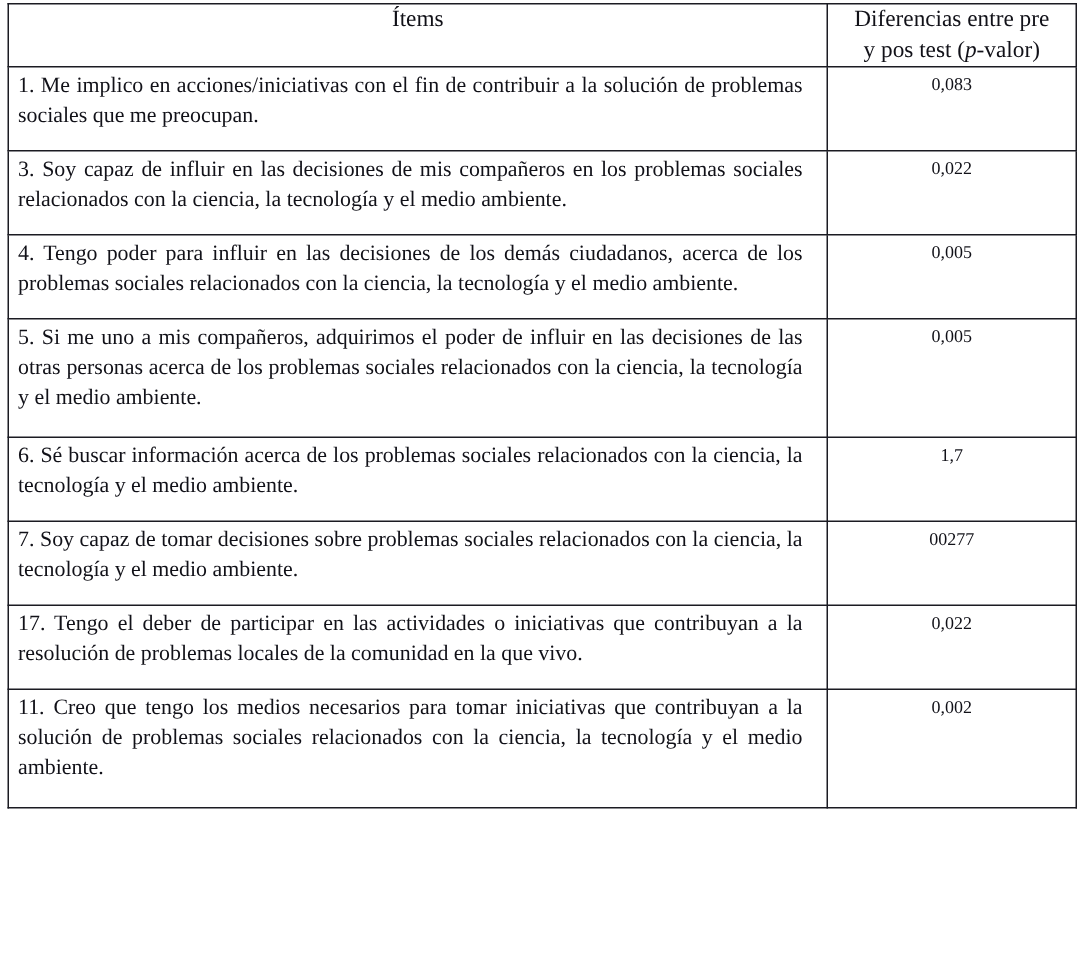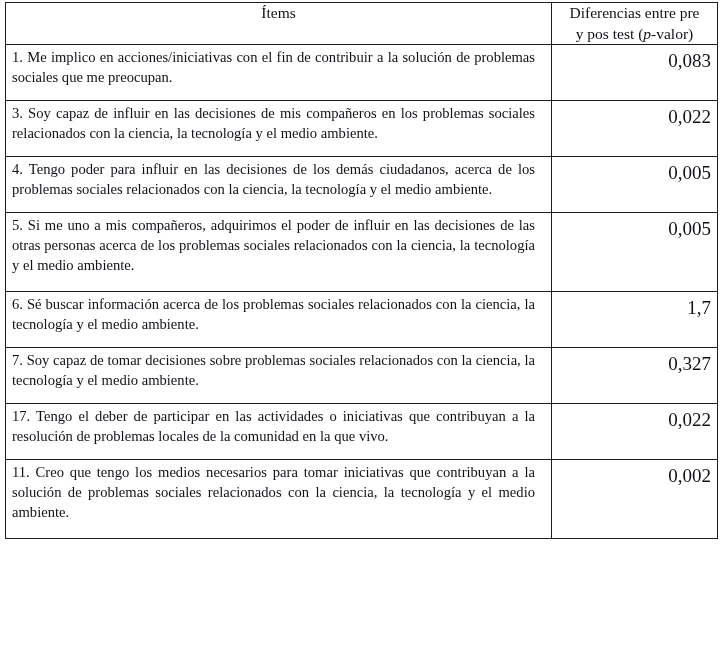--- a/index.html
+++ b/index.html
@@ -68,22 +68,22 @@
     line-height: 1.36;
     padding: 3px 16px 4px 6px;
   }
   tbody td.item-cell p {
     margin: 0;
     text-align: justify;
     text-align-last: left;
   }
 
   tbody td.pval-cell {
-    text-align: right;
-    font-size: 19px;
+    text-align: center;
+    font-size: 12px;
     line-height: 1.36;
     padding: 3px 6px 4px 6px;
   }
 
   
   tr.r-2line td { height: 48px; }
   tr.r-3line td { height: 71px; }
 </style>
 </head>
 <body>
@@ -138,21 +138,21 @@
         <td class="item-cell">
           <p>6. Sé buscar información acerca de los problemas sociales relacionados con la ciencia, la tecnología y el medio ambiente.</p>
         </td>
         <td class="pval-cell">1,7</td>
       </tr>
 
       <tr class="r-2line">
         <td class="item-cell">
           <p>7. Soy capaz de tomar decisiones sobre problemas sociales relacionados con la ciencia, la tecnología y el medio ambiente.</p>
         </td>
-        <td class="pval-cell">0,327</td>
+        <td class="pval-cell">00277</td>
       </tr>
 
 
 
       <tr class="r-2line">
         <td class="item-cell">
           <p>17. Tengo el deber de participar en las actividades o iniciativas que contribuyan a la resolución de problemas locales de la comunidad en la que vivo.</p>
         </td>
         <td class="pval-cell">0,022</td>
       </tr>

